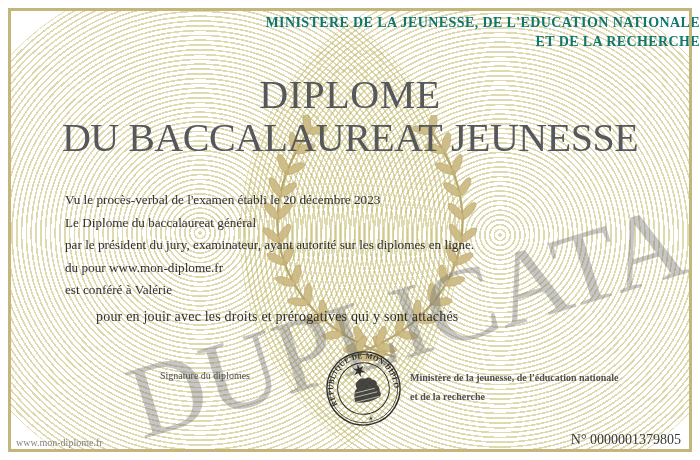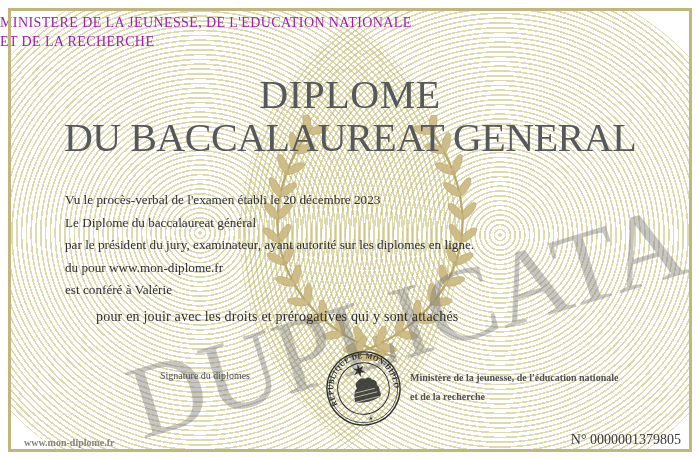--- a/index.html
+++ b/index.html
@@ -19,39 +19,39 @@
   .rosette.left{left:-69px;top:-36px;}
   .rosette.right{left:231px;top:-34px;}
   .wreath{position:absolute;left:225px;top:115px;z-index:1;}
   .watermark{
     position:absolute;left:138px;top:352px;z-index:2;
     font-size:105px;line-height:1;white-space:nowrap;
     color:rgba(120,120,120,0.42);letter-spacing:0px;
     transform:rotate(-17deg);transform-origin:0 70%;
   }
   .header{
-    position:absolute;top:13px;left:0;right:0;text-align:left;z-index:4;
-    color:#a21caf;font-size:14px;line-height:19px;letter-spacing:0.4px;
+    position:absolute;top:13px;left:0;right:0;text-align:right;z-index:4;
+    color:#0f766e;font-size:14px;line-height:19px;letter-spacing:0.4px;font-weight:bold;
   }
   .title{position:absolute;top:74px;left:0;right:0;text-align:center;z-index:4;color:#56585c;}
   .title .l1{font-size:40px;line-height:42px;letter-spacing:0.5px;}
   .title .l2{font-size:40px;line-height:44px;letter-spacing:-0.5px;}
   .body-par{
     position:absolute;left:65px;top:189px;z-index:4;
     font-size:13.2px;line-height:22.6px;color:#2f2f33;
   }
   .grant{position:absolute;left:96px;top:309px;z-index:4;font-size:14px;letter-spacing:0.2px;color:#2f2f33;}
   .sign-label{position:absolute;left:160px;top:370px;z-index:4;font-size:10px;color:#4f4f4f;}
   .ministry{position:absolute;left:410px;top:368px;z-index:4;font-size:10px;line-height:19px;color:#4f4f4f;font-weight:bold;}
   .seal{position:absolute;left:324px;top:349px;z-index:5;}
   .border-frame{
     position:absolute;left:8px;top:8px;right:8px;bottom:8px;
     border:3px solid #c3b67c;z-index:6;pointer-events:none;
   }
-  .footer-url{position:absolute;left:24px;top:437px;z-index:7;font-size:10px;color:#85837e;font-weight:bold;}
+  .footer-url{position:absolute;left:16px;top:437px;z-index:7;font-size:10px;color:#85837e;}
   .serial{position:absolute;right:19px;top:432px;z-index:7;font-size:14px;color:#38383a;}
 </style>
 </head>
 <body>
 
 <div class="page">
 
   <div class="pattern-clip">
     <div class="rosette left"></div>
     <div class="rosette right"></div>
@@ -122,21 +122,21 @@
 
   <div class="watermark">DUPLICATA</div>
 
   <div class="header">
     <div>MINISTERE DE LA JEUNESSE, DE L'EDUCATION NATIONALE</div>
     <div>ET DE LA RECHERCHE</div>
   </div>
 
   <div class="title">
     <div class="l1">DIPLOME</div>
-    <div class="l2">DU BACCALAUREAT GENERAL</div>
+    <div class="l2">DU BACCALAUREAT JEUNESSE</div>
   </div>
 
   <div class="body-par">
     <div>Vu le procès-verbal de l'examen établi le 20 décembre 2023</div>
     <div>Le Diplome du baccalaureat général</div>
     <div>par le président du jury, examinateur, ayant autorité sur les diplomes en ligne.</div>
     <div>du pour www.mon-diplome.fr</div>
     <div>est conféré à Valérie</div>
   </div>
 

